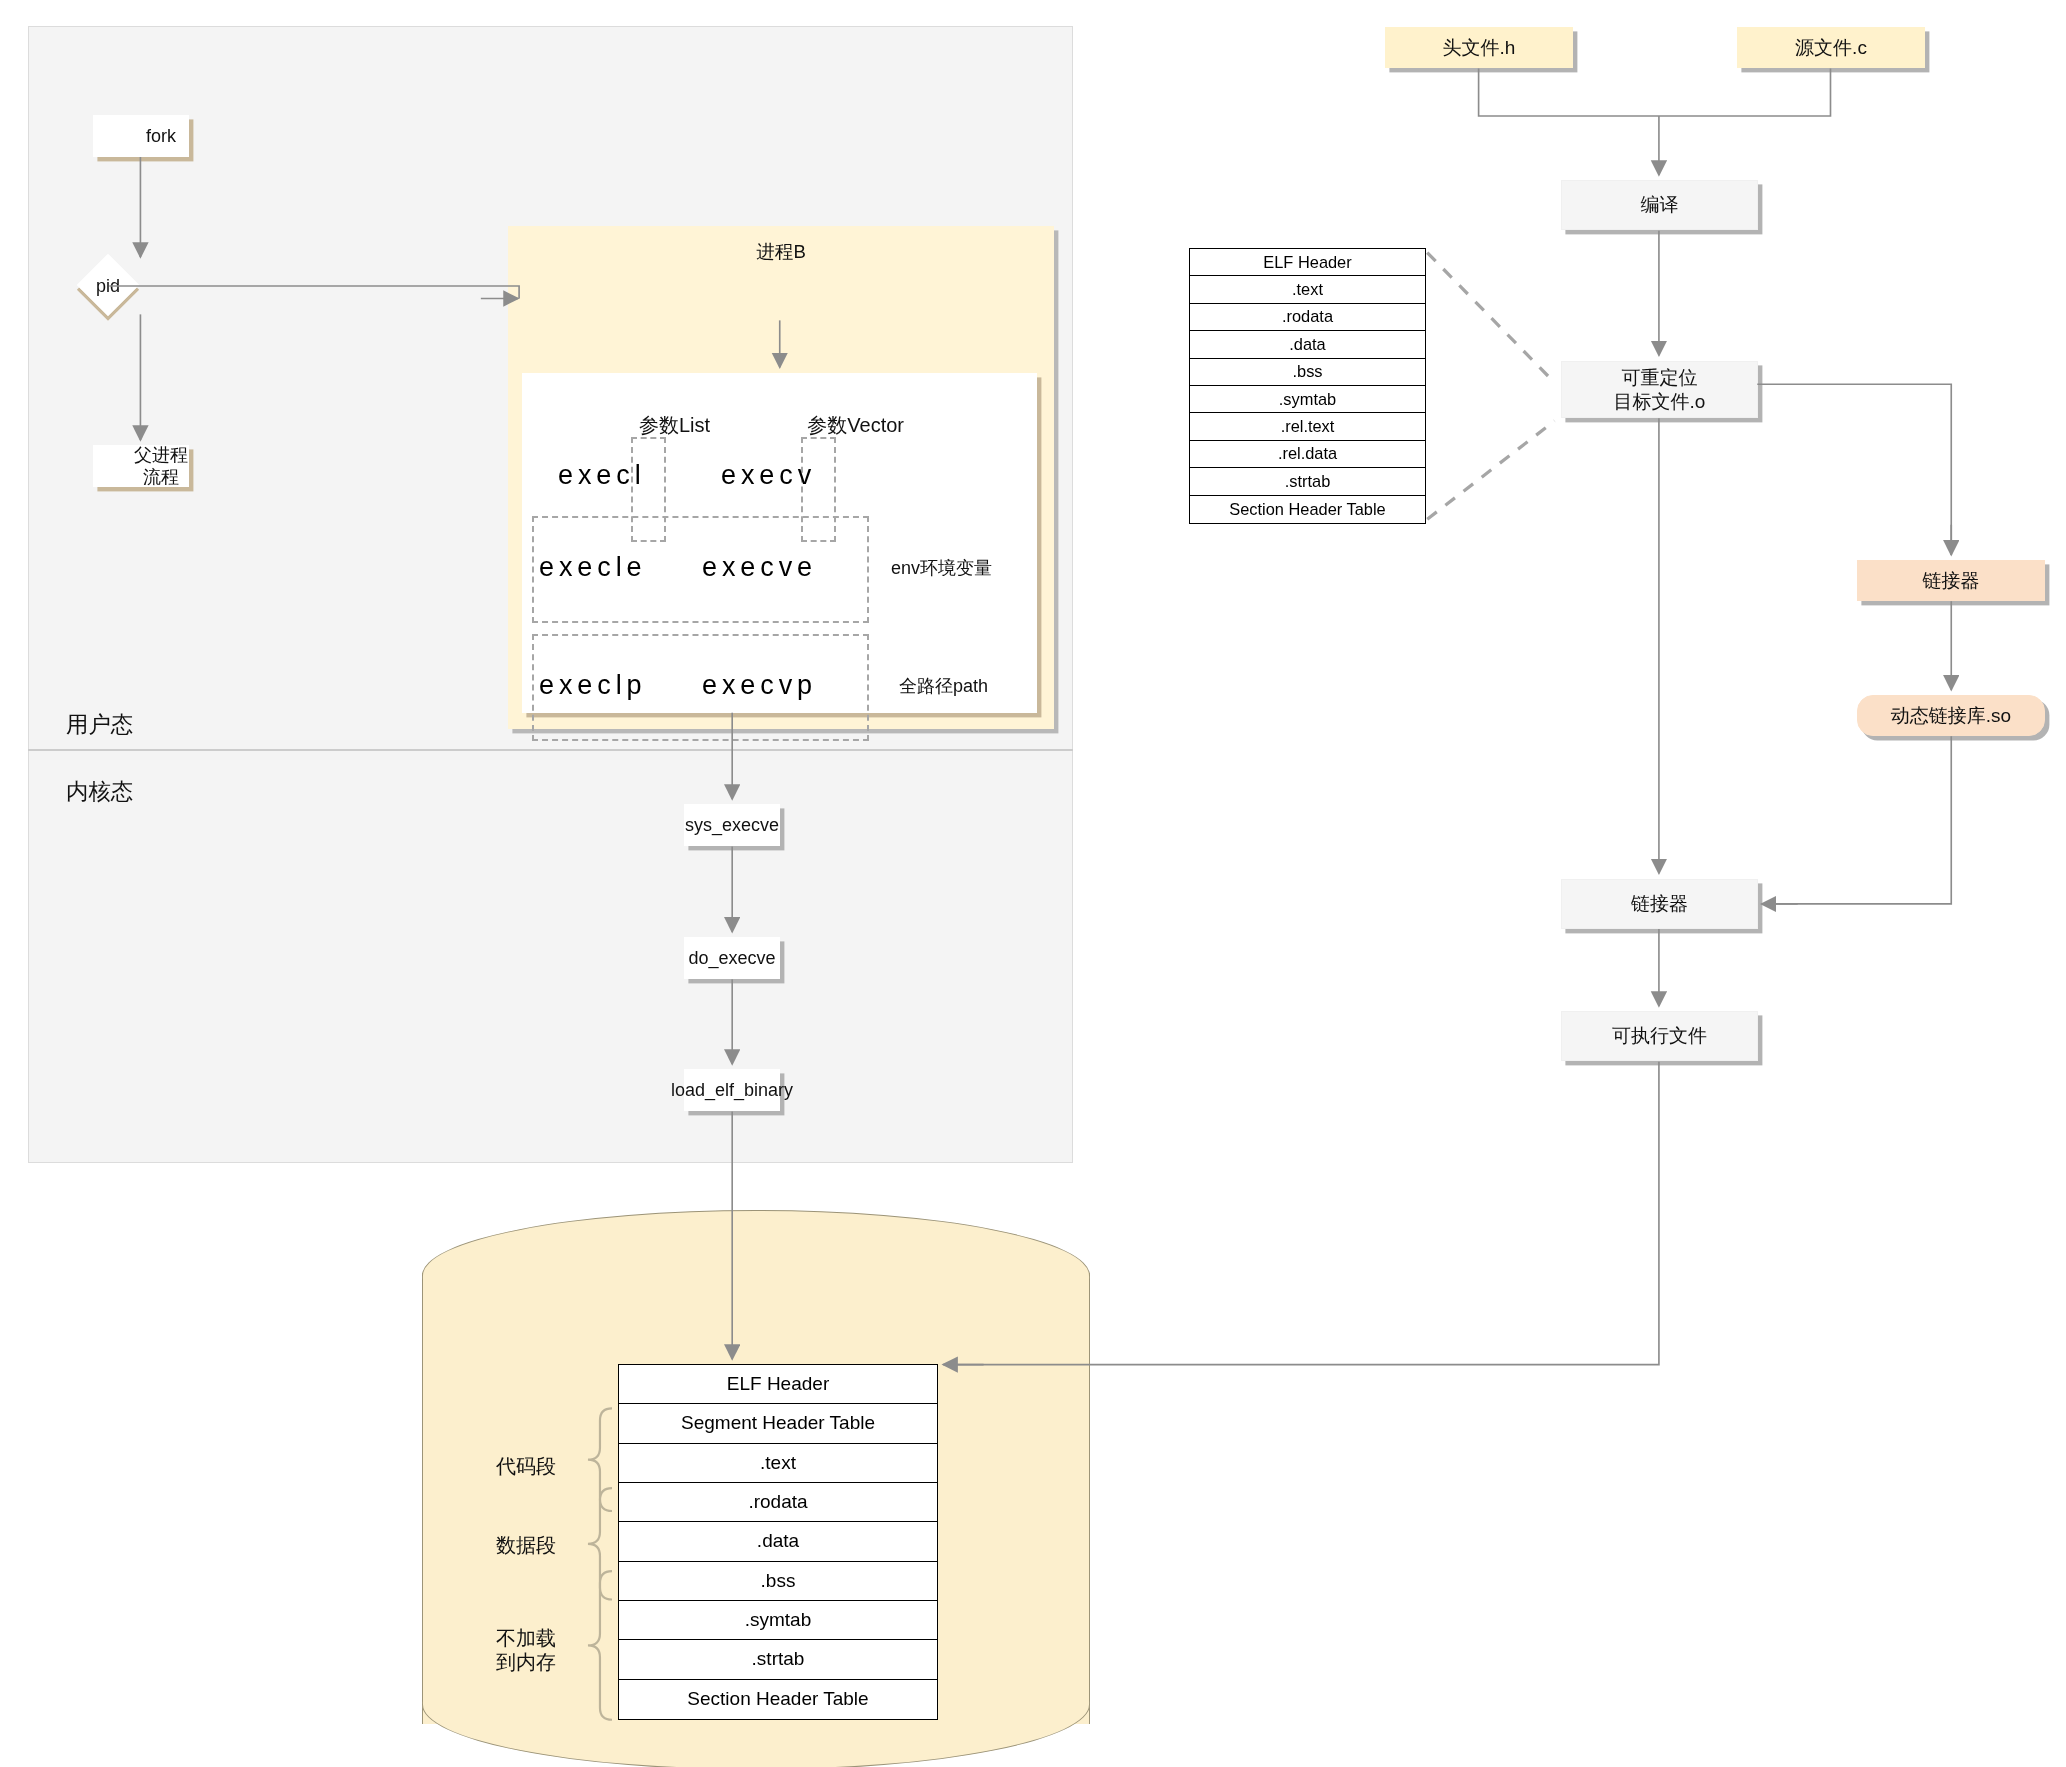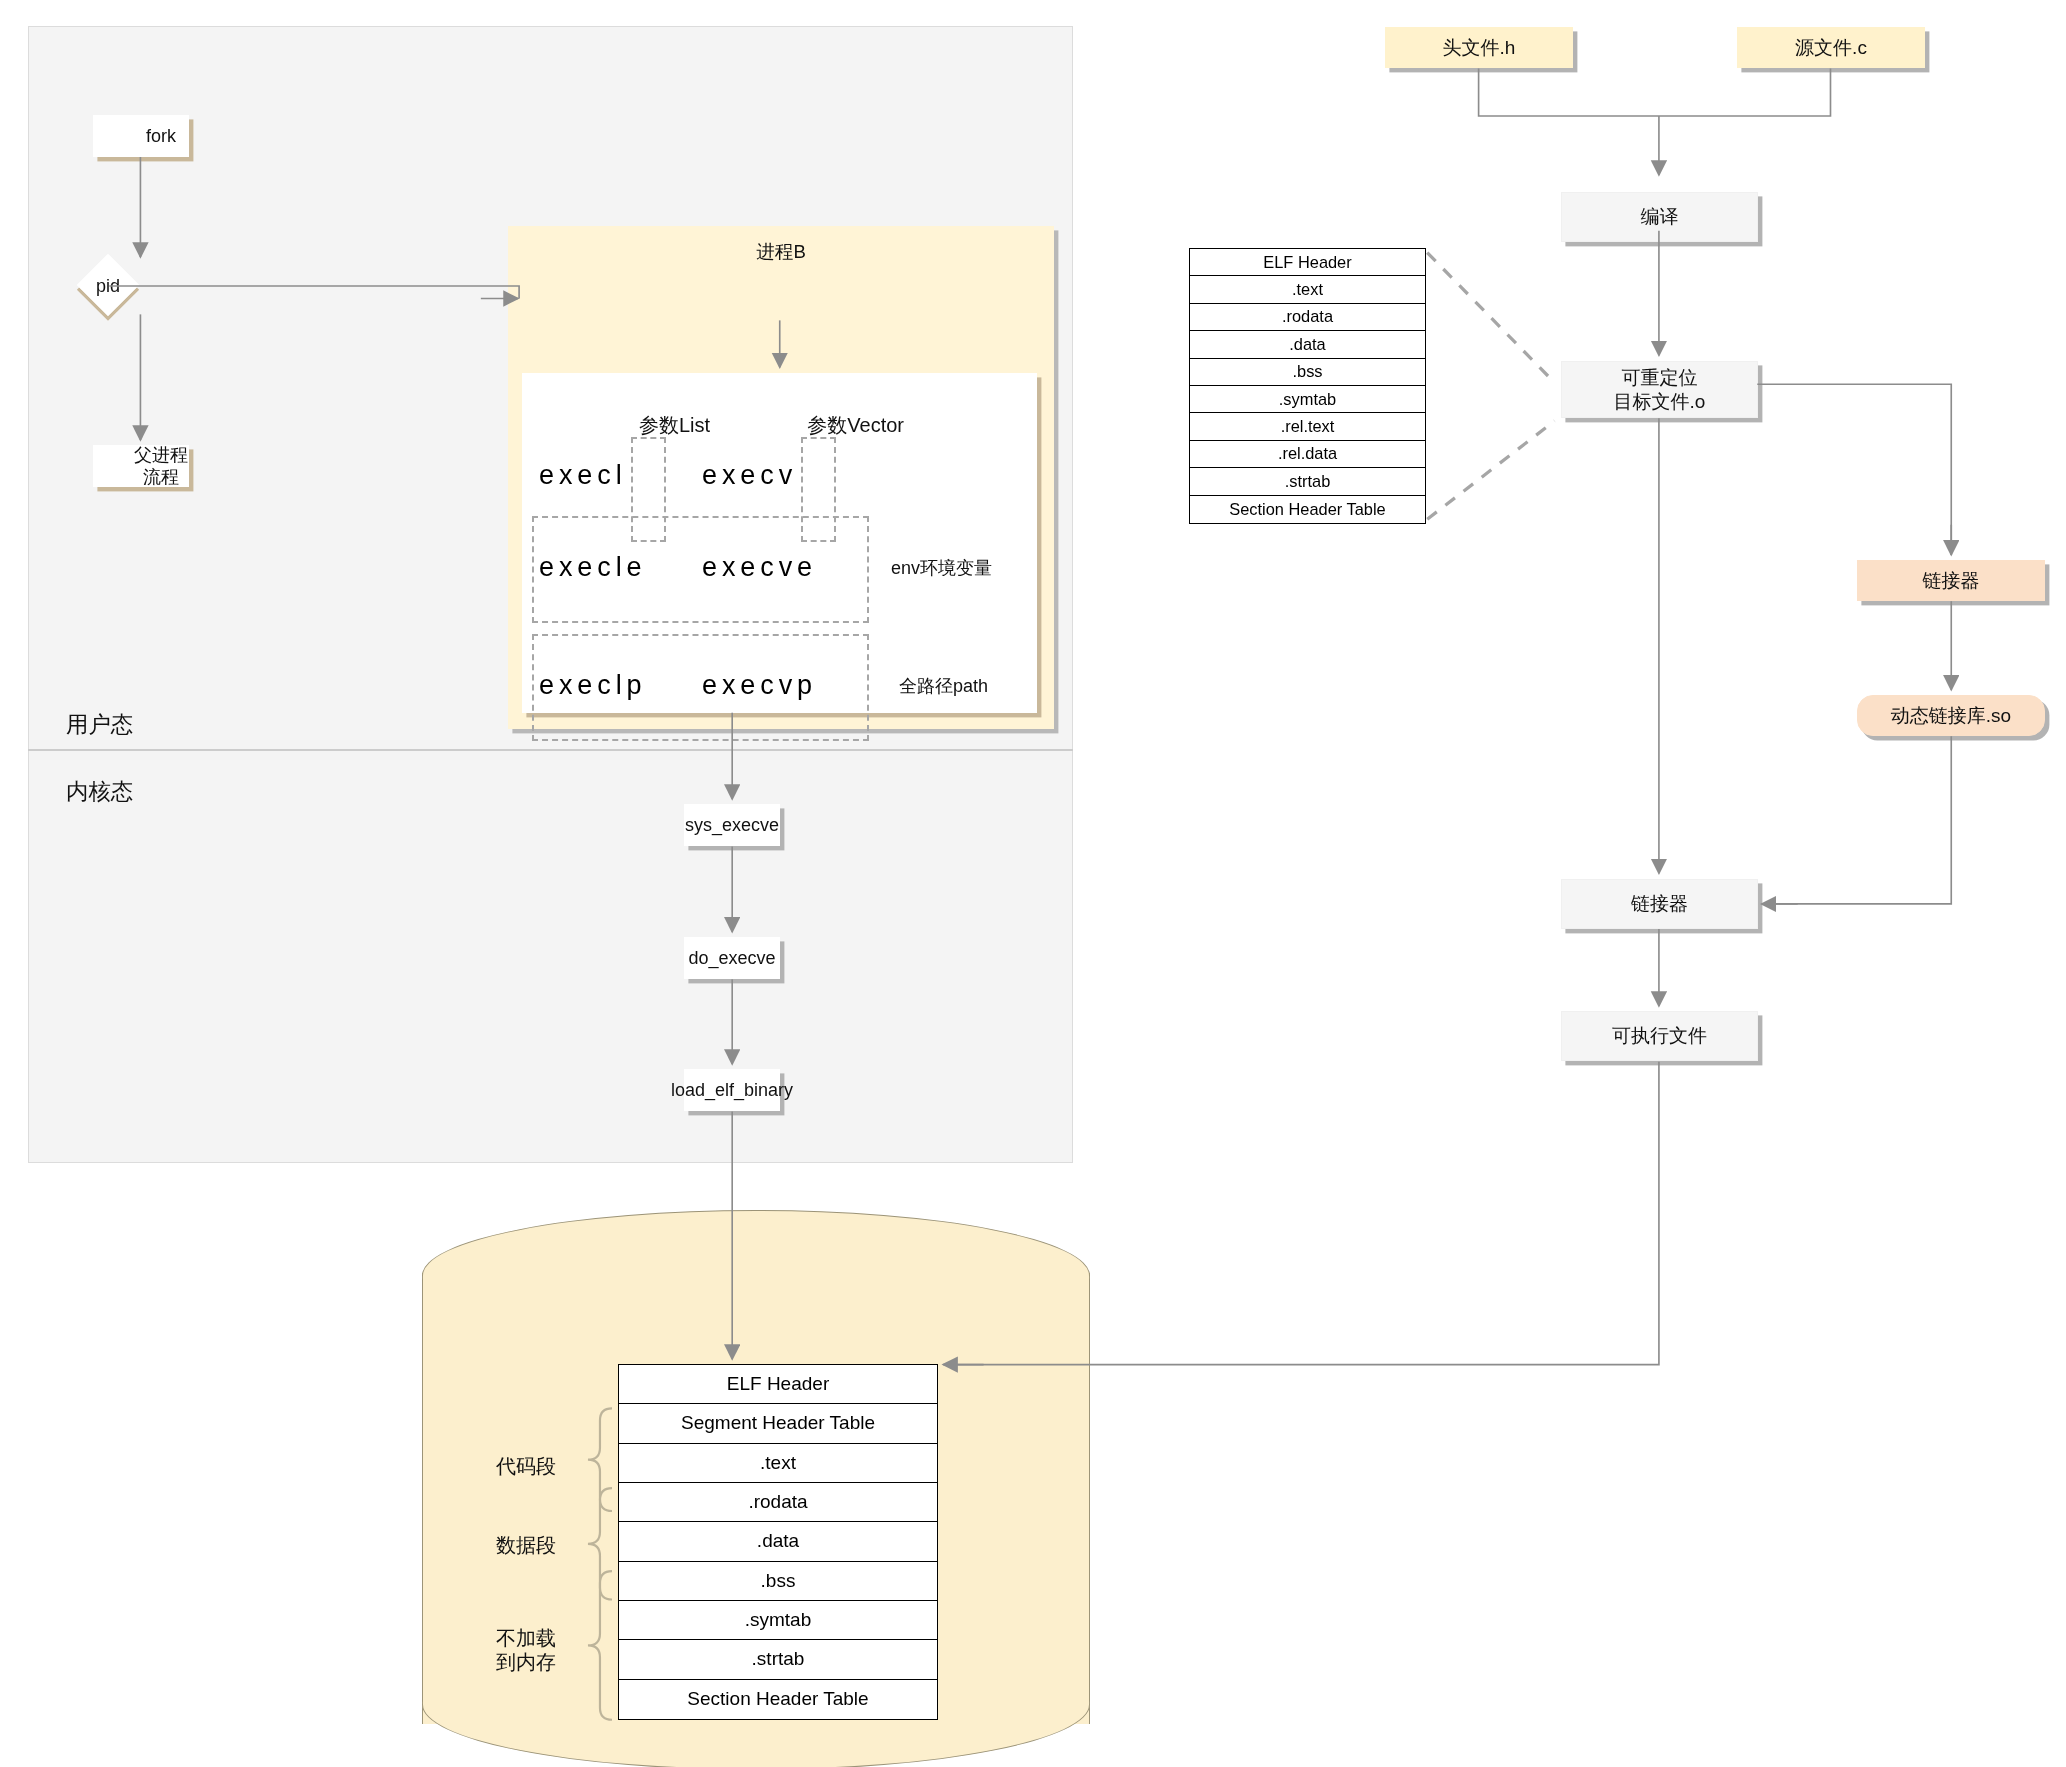--- a/index.html
+++ b/index.html
@@ -119,21 +119,21 @@
   <div class="dash-box" data-name="dashed-box-path-row" style="left:532px;top:634px;width:333px;height:103px;"></div>
 
   <div class="exec-word" data-name="exec-word-execl" style="left:539px; top:557px; transform:translateY(-50%);">execl</div>
   <div class="exec-word" data-name="exec-word-execv" style="left:702px;top:557px; transform:translateY(-50%);">execv</div>
   <div class="exec-word" data-name="exec-word-execle" style="left:539px; top:673px; transform:translateY(-50%);">execle</div>
   <div class="exec-word" data-name="exec-word-execve" style="left:702px;top:673px; transform:translateY(-50%);">execve</div>
   <div class="exec-word" data-name="exec-word-execlp" style="left:539px; top:791px; transform:translateY(-50%);">execlp</div>
   <div class="exec-word" data-name="exec-word-execvp" style="left:702px;top:791px; transform:translateY(-50%);">execvp</div>
 
   <style>
-    [data-name="exec-word-execl"], [data-name="exec-word-execv"]  { top:475px !important; }
+    [data-name="exec-word-execl"], [data-name="exec-word-execv"]  { top:475px !important;margin-left:19px; }
     [data-name="exec-word-execle"],[data-name="exec-word-execve"] { top:567px !important; }
     [data-name="exec-word-execlp"],[data-name="exec-word-execvp"] { top:685px !important; }
   </style>
 
   <div class="exec-note" data-name="exec-note-env" style="left:891px;top:556px;">env环境变量</div>
   <div class="exec-note" data-name="exec-note-path" style="left:899px;top:674px;">全路径path</div>
 
   <div class="abs node node-white sh-grey" data-name="sys-execve-node" style="left:684px;top:804px;width:96px;height:42px;font-size:18px;">
     <span class="txt" data-name="sys-execve-label">sys_execve</span>
   </div>
@@ -143,21 +143,21 @@
   <div class="abs node node-white sh-grey" data-name="load-elf-binary-node" style="left:684px;top:1069px;width:96px;height:42px;font-size:18px;">
     <span class="txt" data-name="load-elf-binary-label">load_elf_binary</span>
   </div>
 
   <div class="abs node node-cream sh-grey" data-name="header-file-node" style="left:1385px;top:27px;width:188px;height:41px;font-size:19px;">
     <span class="txt" data-name="header-file-label">头文件.h</span>
   </div>
   <div class="abs node node-cream sh-grey" data-name="source-file-node" style="left:1737px;top:27px;width:188px;height:41px;font-size:19px;">
     <span class="txt" data-name="source-file-label">源文件.c</span>
   </div>
-  <div class="abs node node-grey sh-grey" data-name="compile-node" style="left:1561px;top:180px;width:197px;height:50px;font-size:19px;margin-top:12px;">
+  <div class="abs node node-grey sh-grey" data-name="compile-node" style="left:1561px;top:180px;width:197px;height:50px;font-size:19px;">
     <span class="txt" data-name="compile-label">编译</span>
   </div>
 
   <div class="abs node node-grey sh-grey" data-name="relocatable-object-node" style="left:1561px;top:361px;width:197px;height:57px;font-size:19px;flex-direction:column;">
     <span class="txt" data-name="relocatable-object-line1">可重定位</span>
     <span class="txt" data-name="relocatable-object-line2">目标文件.o</span>
   </div>
 
   <div class="abs node node-peach sh-grey" data-name="dynamic-linker-node" style="left:1857px;top:560px;width:188px;height:41px;font-size:19px;">
     <span class="txt" data-name="dynamic-linker-label">链接器</span>

